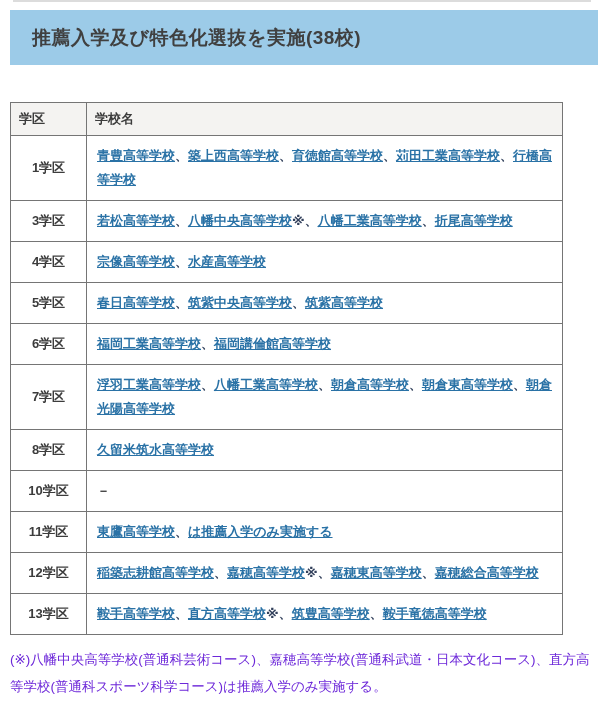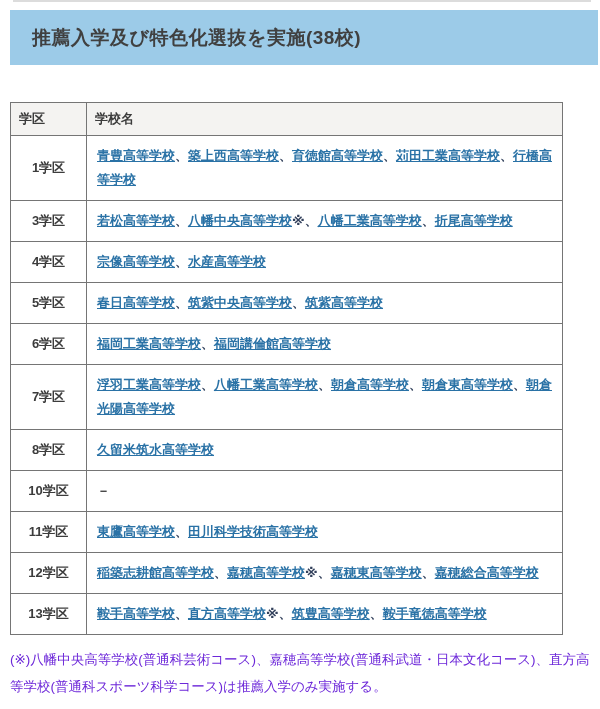--- a/index.html
+++ b/index.html
@@ -121,21 +121,21 @@
         <tr>
           <td class="district">8学区</td>
           <td class="schools"><a href="#">久留米筑水高等学校</a></td>
         </tr>
         <tr>
           <td class="district">10学区</td>
           <td class="schools"><span>－</span></td>
         </tr>
         <tr>
           <td class="district">11学区</td>
-          <td class="schools"><a href="#">東鷹高等学校</a><span class="sep">、</span><a href="#">田川科学技術高等学校</a></td>
+          <td class="schools"><a href="#">東鷹高等学校</a><span class="sep">、</span><a href="#">は推薦入学のみ実施する</a></td>
         </tr>
         <tr>
           <td class="district">12学区</td>
           <td class="schools"><a href="#">稲築志耕館高等学校</a><span class="sep">、</span><a href="#">嘉穂高等学校</a><span class="star">※</span><span class="sep">、</span><a href="#">嘉穂東高等学校</a><span class="sep">、</span><a href="#">嘉穂総合高等学校</a></td>
         </tr>
         <tr>
           <td class="district">13学区</td>
           <td class="schools"><a href="#">鞍手高等学校</a><span class="sep">、</span><a href="#">直方高等学校</a><span class="star">※</span><span class="sep">、</span><a href="#">筑豊高等学校</a><span class="sep">、</span><a href="#">鞍手竜徳高等学校</a></td>
         </tr>
       </tbody>

